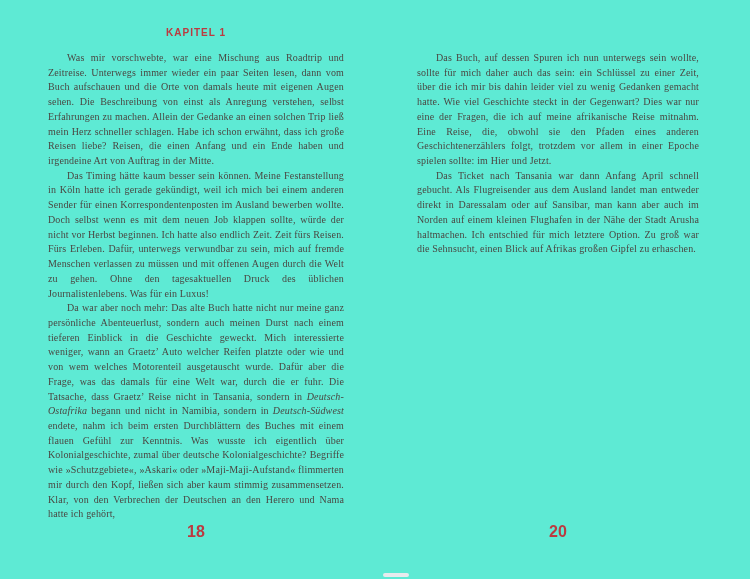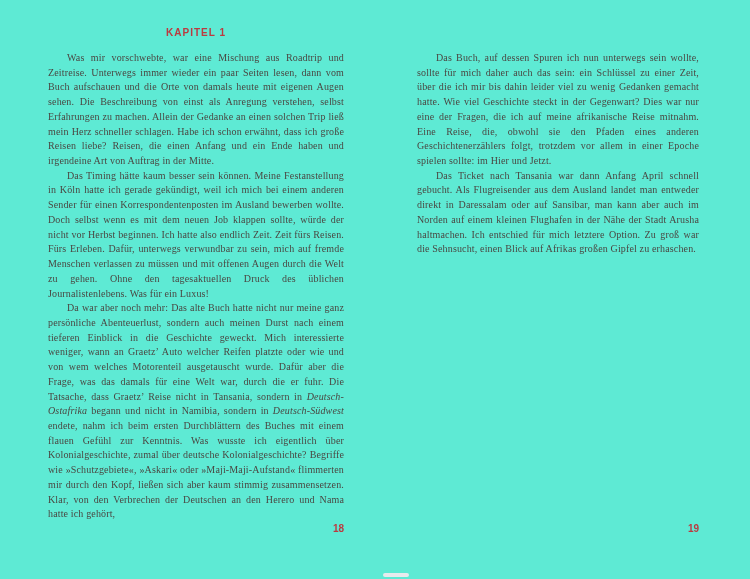--- a/index.html
+++ b/index.html
@@ -56,23 +56,23 @@
     -webkit-hyphens: auto;
   }
   .page-text p.indent { text-indent: 19px; }
   .page-text p em { }
 
   .page-number {
     position: absolute;
     top: 523px;
     left: 0;
     width: 100%;
-    text-align: right;
+    text-align: center;
     font-family: "Liberation Sans", sans-serif;
-    font-size: 10px;
+    font-size: 16px;
     font-weight: bold;
     color: var(--accent, #bb3a40);
   }
 
   .drag-handle {
     position: absolute;
     left: 383px;
     top: 573px;
     width: 26px;
     height: 4px;
@@ -93,18 +93,18 @@
         <p lang="de" class="indent"><span>Da war aber noch mehr: Das alte Buch hatte nicht nur meine ganz persönliche Abenteuerlust, sondern auch meinen Durst nach einem tieferen Einblick in die Geschichte geweckt. Mich interessierte weniger, wann an Graetz’ Auto welcher Reifen platzte oder wie und von wem welches Motorenteil ausgetauscht wurde. Dafür aber die Frage, was das damals für eine Welt war, durch die er fuhr. Die Tatsache, dass Graetz’ Reise nicht in Tansania, sondern in </span><em>Deutsch-Ostafrika</em><span> begann und nicht in Namibia, sondern in </span><em>Deutsch-Südwest</em><span> endete, nahm ich beim ersten Durchblättern des Buches mit einem flauen Gefühl zur Kenntnis. Was wusste ich eigentlich über Kolonialgeschichte, zumal über deutsche Kolonialgeschichte? Begriffe wie »Schutzgebiete«, »Askari« oder »Maji-Maji-Aufstand« flimmerten mir durch den Kopf, ließen sich aber kaum stimmig zusammensetzen. Klar, von den Verbrechen der Deutschen an den Herero und Nama hatte ich gehört,</span></p>
       </div>
     <div class="page-number">18</div>
   </section>
 
   <section class="page page-right">
     <div class="page-text">
         <p lang="de" class="indent"><span>Das Buch, auf dessen Spuren ich nun unterwegs sein wollte, sollte für mich daher auch das sein: ein Schlüssel zu einer Zeit, über die ich mir bis dahin leider viel zu wenig Gedanken gemacht hatte. Wie viel Geschichte steckt in der Gegenwart? Dies war nur eine der Fragen, die ich auf meine afrikanische Reise mitnahm. Eine Reise, die, obwohl sie den Pfaden eines anderen Geschichtenerzählers folgt, trotzdem vor allem in einer Epoche spielen sollte: im Hier und Jetzt.</span></p>
         <p lang="de" class="indent"><span>Das Ticket nach Tansania war dann Anfang April schnell gebucht. Als Flugreisender aus dem Ausland landet man entweder direkt in Daressalam oder auf Sansibar, man kann aber auch im Norden auf einem kleinen Flughafen in der Nähe der Stadt Arusha haltmachen. Ich entschied für mich letztere Option. Zu groß war die Sehnsucht, einen Blick auf Afrikas großen Gipfel zu erhaschen.</span></p>
       </div>
-    <div class="page-number">19</div>
+    <div class="page-number">20</div>
   </section>
 
   <div class="drag-handle"></div>
 
 </div>
 
 </body></html>

